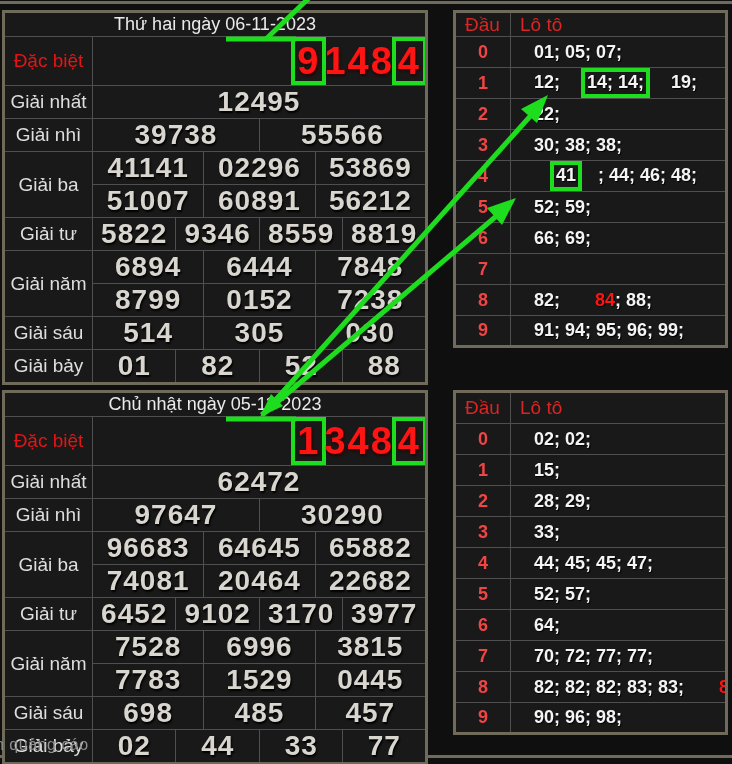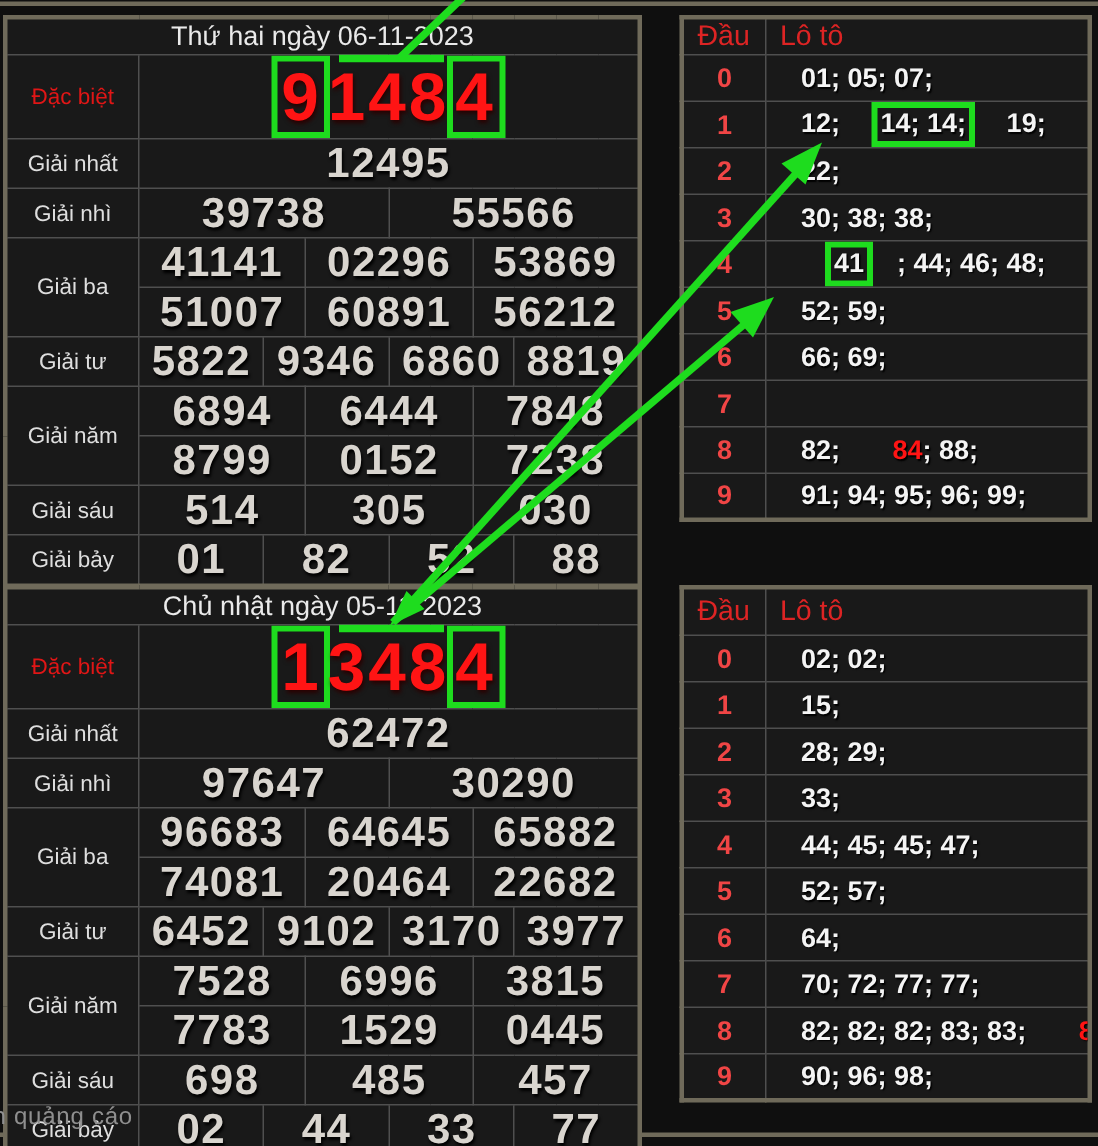--- a/index.html
+++ b/index.html
@@ -20,27 +20,27 @@
     border:1px solid #4f4f4f; padding:0; text-align:center;
     color:#d9d5cf; font-weight:bold; font-size:28px; height:32px;
     text-shadow:1px 2px 2px #000; letter-spacing:1px; overflow:hidden;
   }
   table.prize tr.daterow td {
     height:25px; font-weight:normal; font-size:18px; color:#eaeaea;
     text-shadow:none; letter-spacing:0;
   }
   table.prize tr.special td { height:44px; }
   table.prize td.lab {
-    font-weight:normal; font-size:15px; color:#dedede;
+    font-weight:normal; font-size:19px; color:#dedede;
     text-shadow:none; letter-spacing:0;
   }
   table.prize td.lab.redlab { color:#e01616; }
   table.prize td.specval {
-    color:var(--red); font-size:45px; letter-spacing:2px;
-    text-shadow:1px 2px 3px #2a0000; line-height:1;
+    color:var(--red); font-size:38px; letter-spacing:2px;
+    text-shadow:1px 2px 3px #2a0000; line-height:1;text-align:right;
   }
   .dg { display:inline-block; line-height:1; }
   .dg.boxed { border:4px solid var(--green); padding:1px 2px; margin:0 -2px; }
 
   
   table.loto {
     position:absolute; width:275px; border-collapse:collapse; table-layout:fixed;
     background:#191919; border:3px solid #6f6a5a;
   }
   table.loto th, table.loto td { border:1px solid #4f4f4f; padding:0; overflow:hidden; }
@@ -116,21 +116,21 @@
   </tr>
   <tr>
     <td colspan="4">51007</td>
     <td colspan="4">60891</td>
     <td colspan="4">56212</td>
   </tr>
   <tr>
     <td class="lab">Giải tư</td>
     <td colspan="3">5822</td>
     <td colspan="3">9346</td>
-    <td colspan="3">6860</td>
+    <td colspan="3">8559</td>
     <td colspan="3">8819</td>
   </tr>
   <tr>
     <td class="lab" rowspan="2">Giải năm</td>
     <td colspan="4">6894</td>
     <td colspan="4">6444</td>
     <td colspan="4">7848</td>
   </tr>
   <tr>
     <td colspan="4">8799</td>

